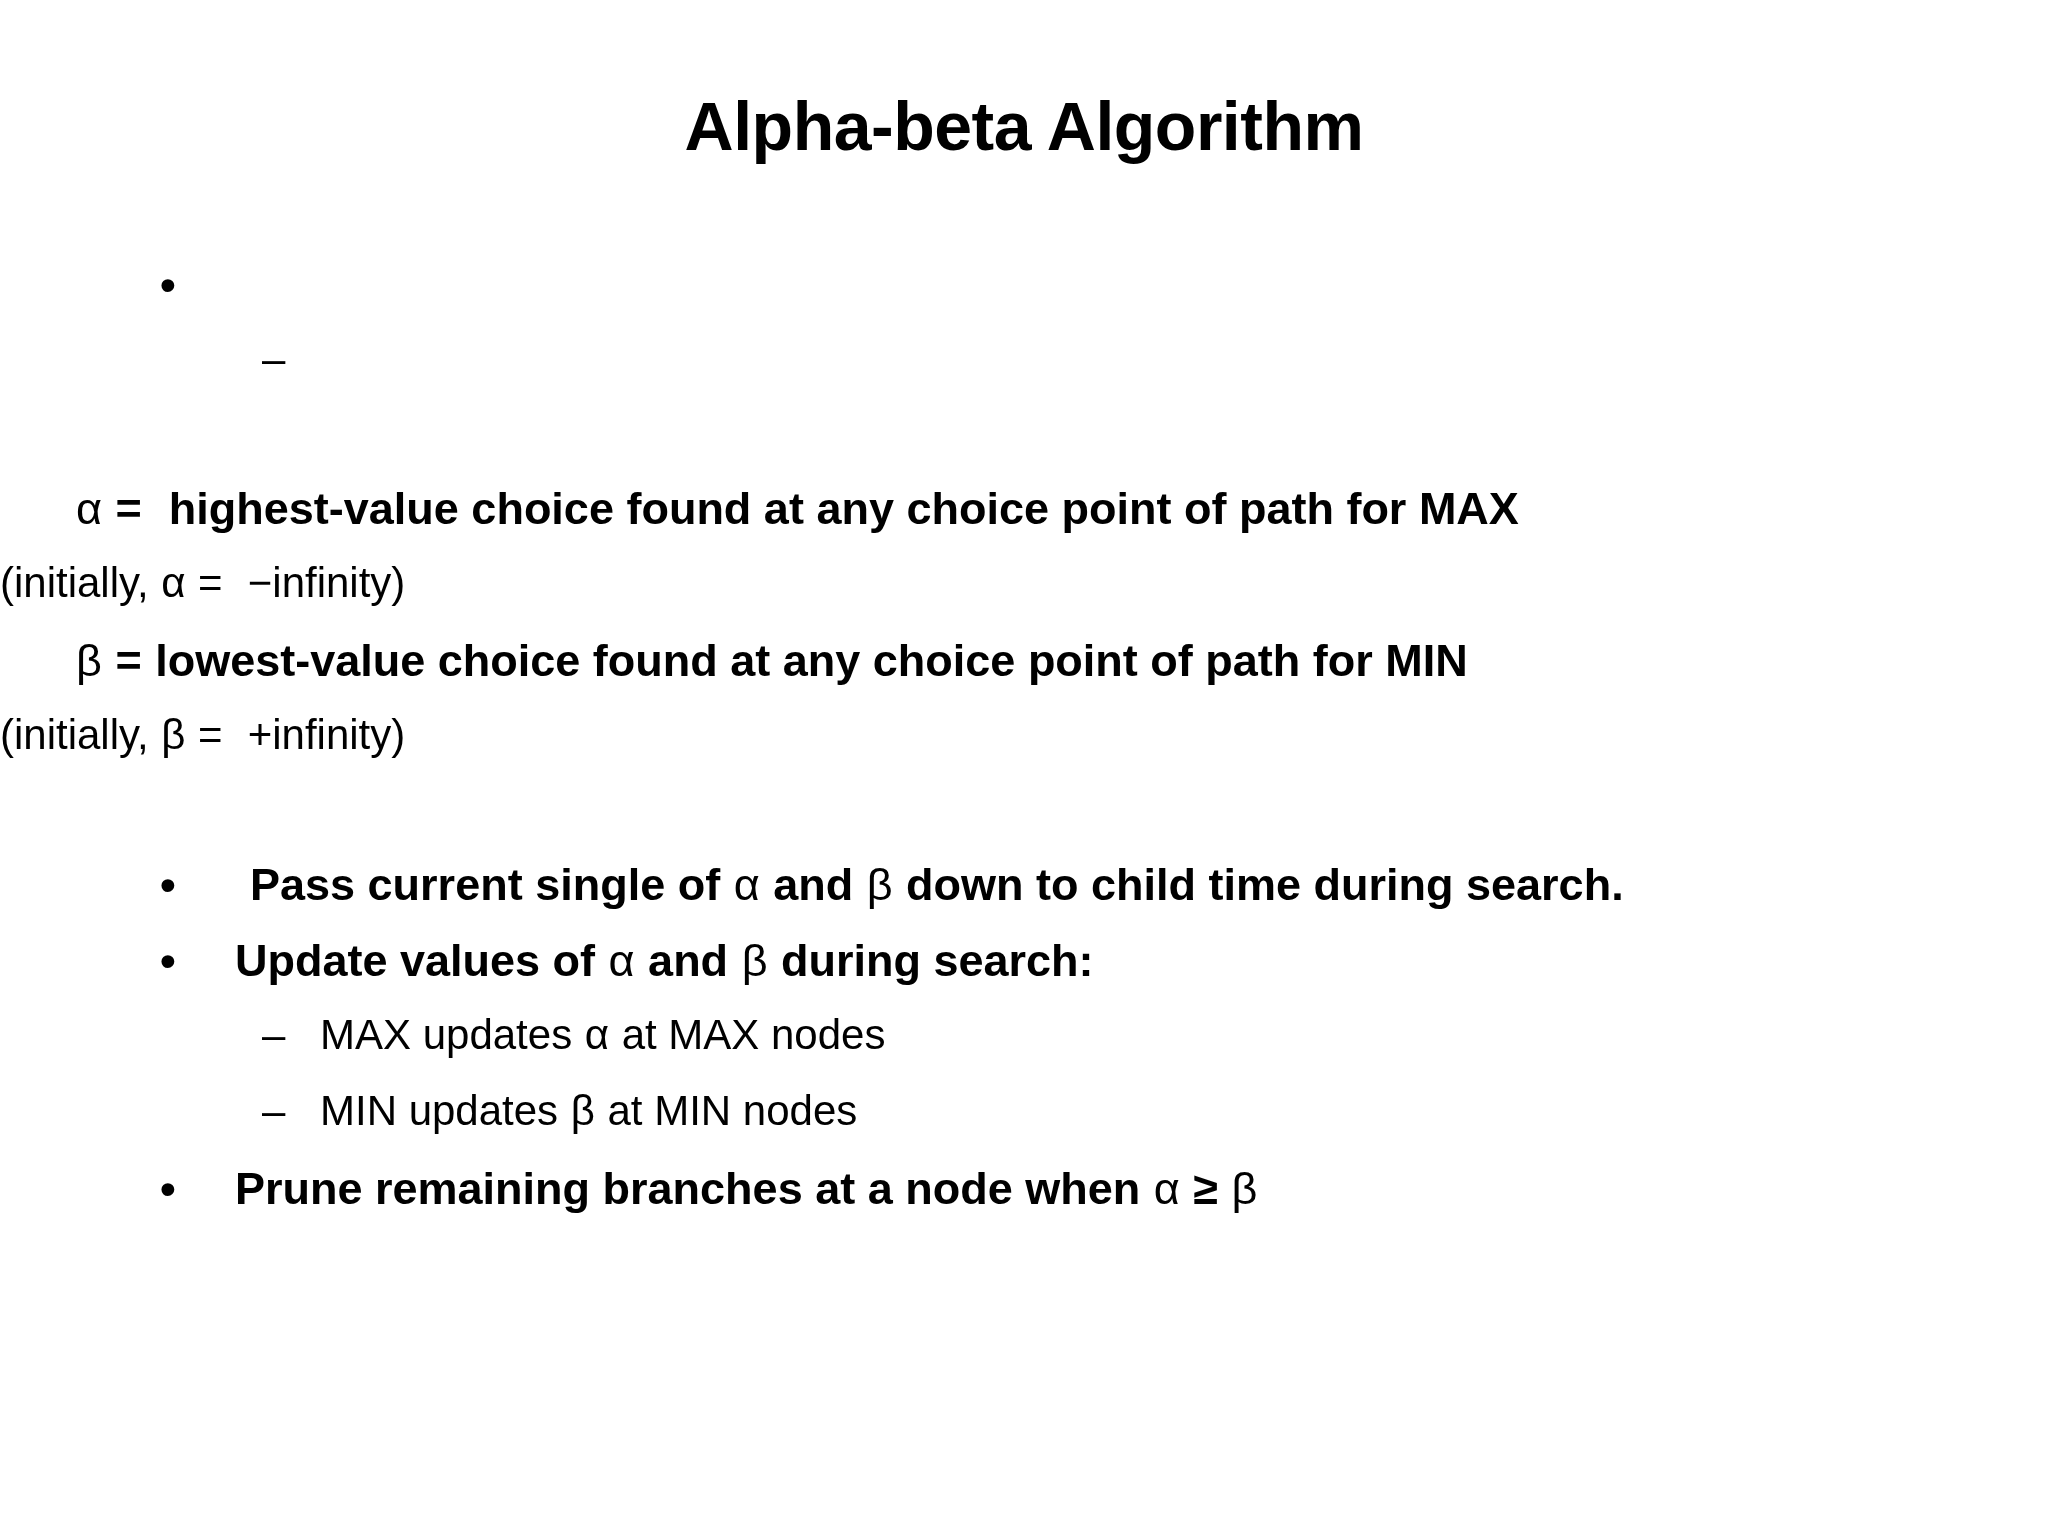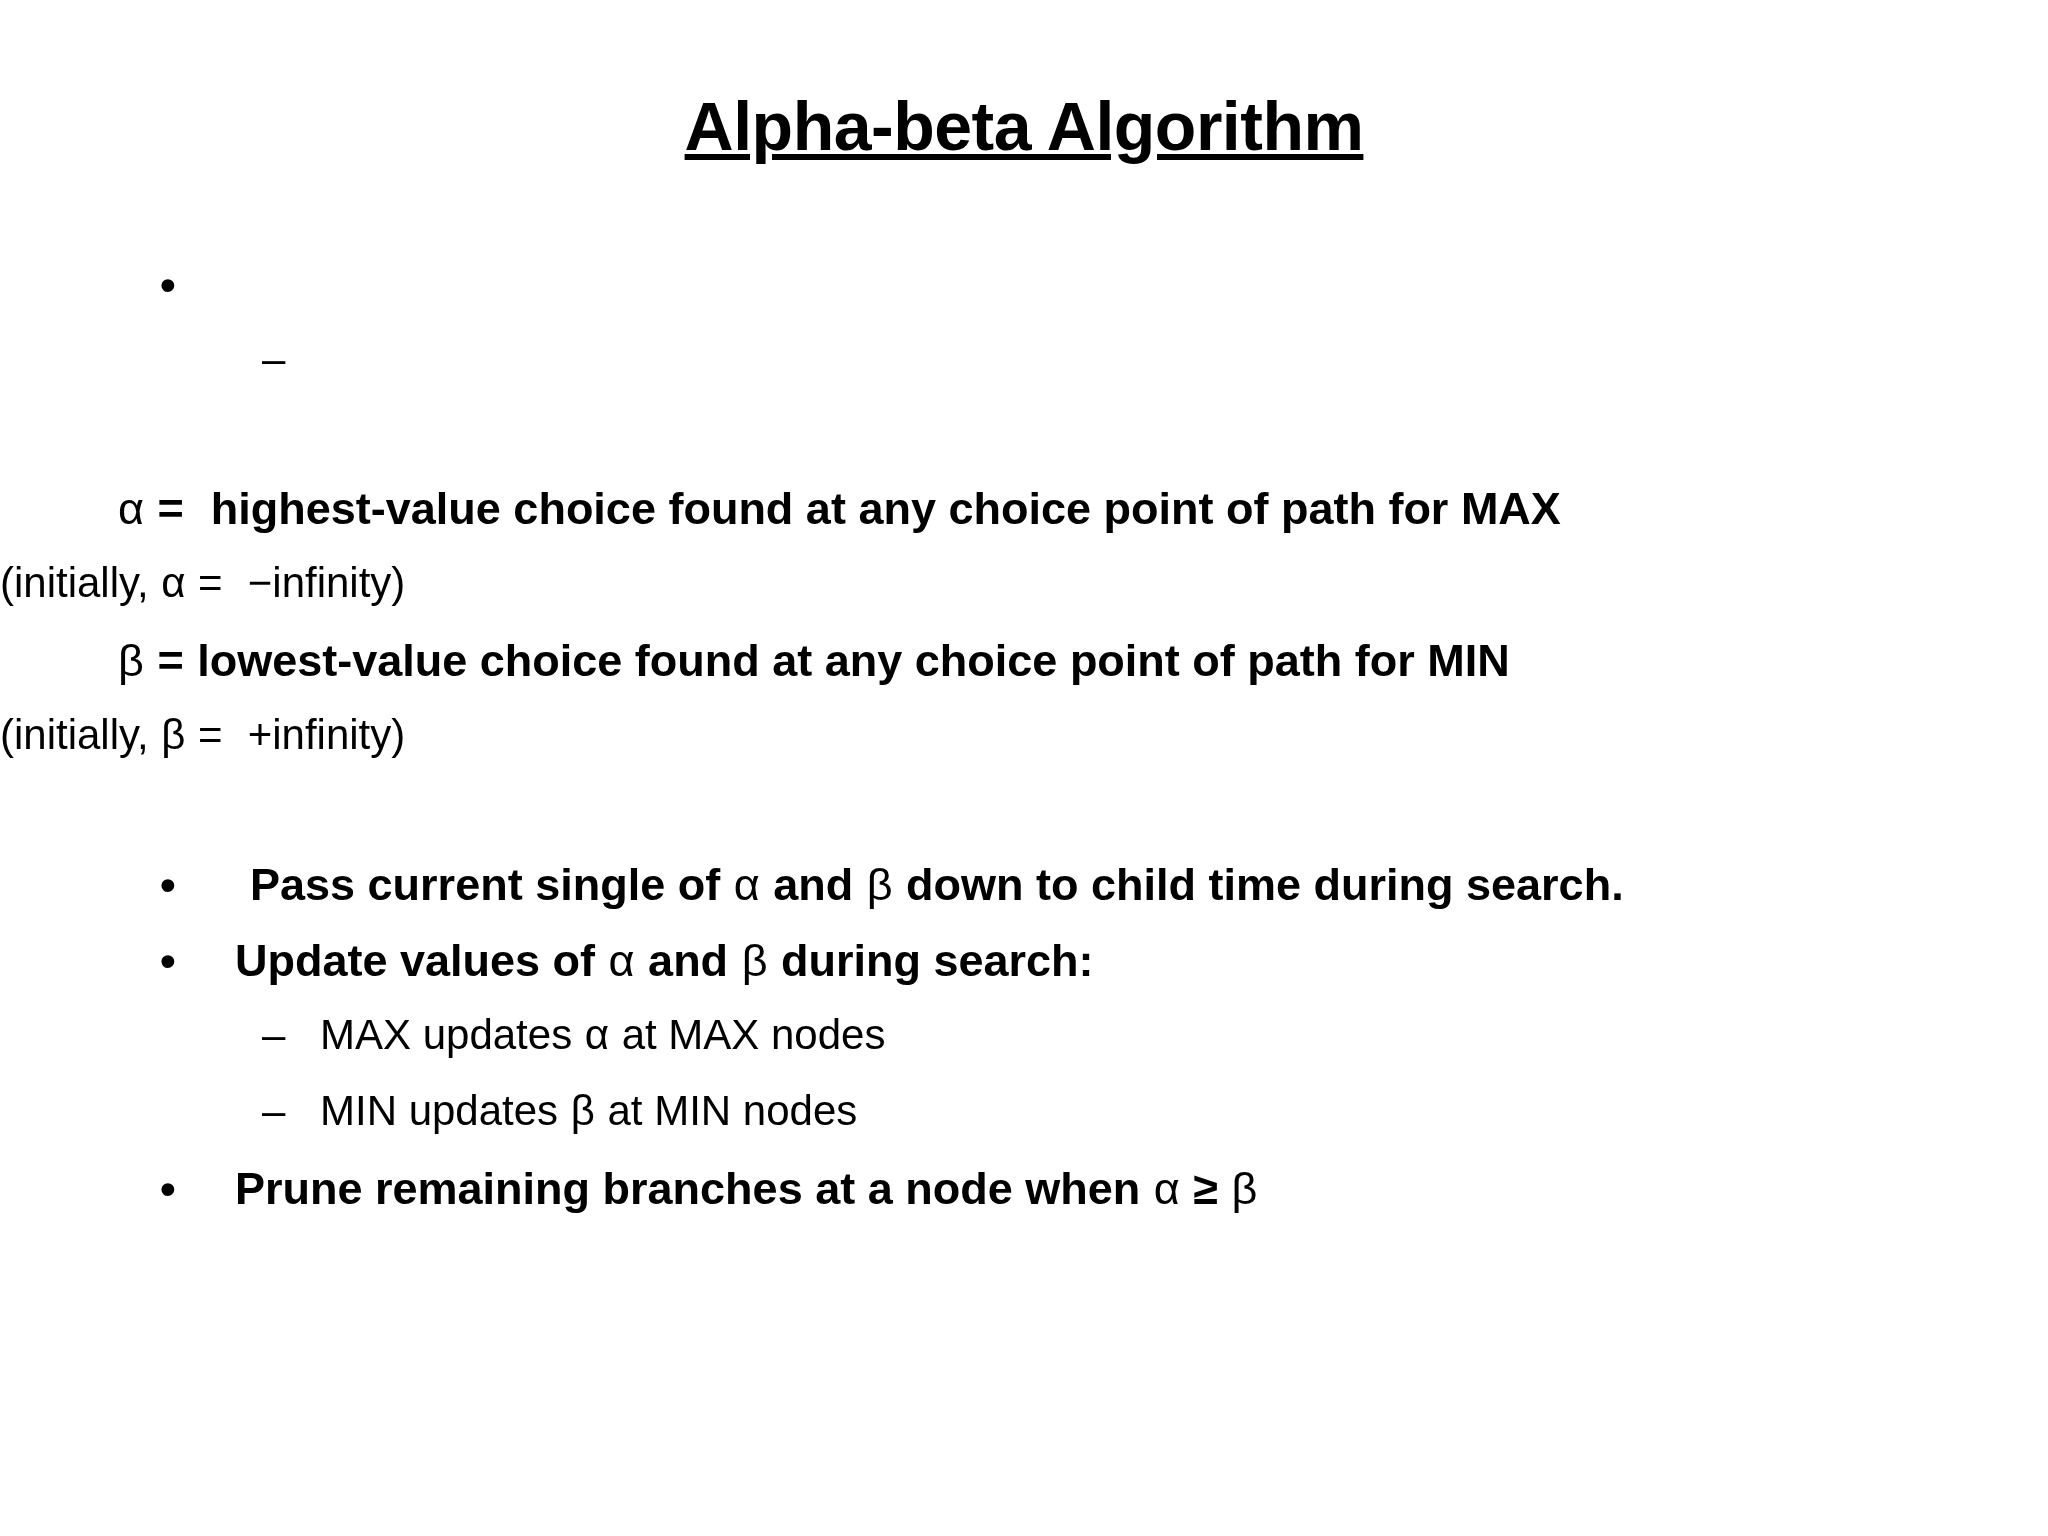--- a/index.html
+++ b/index.html
@@ -25,21 +25,20 @@
   .slide-title {
     position: absolute;
     left: 0;
     top: 92px;
     width: 2048px;
     text-align: center;
     font-size: 68px;
     font-weight: bold;
     line-height: 1.0;
     letter-spacing: -0.5px;
-    text-decoration: underline;
   }
 
   
   .body-block {
     position: absolute;
     left: 0;
     top: 262px;
     width: 2048px;
   }
 
@@ -77,21 +76,21 @@
     position: absolute;
     left: 262px;
     top: 0;
     font-size: 42px;
     font-weight: normal;
     line-height: 1.0;
   }
 
   
   .defline {
-    padding-left: 118px;
+    padding-left: 76px;
     font-size: 45px;
     font-weight: bold;
     line-height: 1.0;
     height: 76px;
   }
   .subdef {
     font-size: 42px;
     font-weight: normal;
     line-height: 1.0;
     height: 76px;

